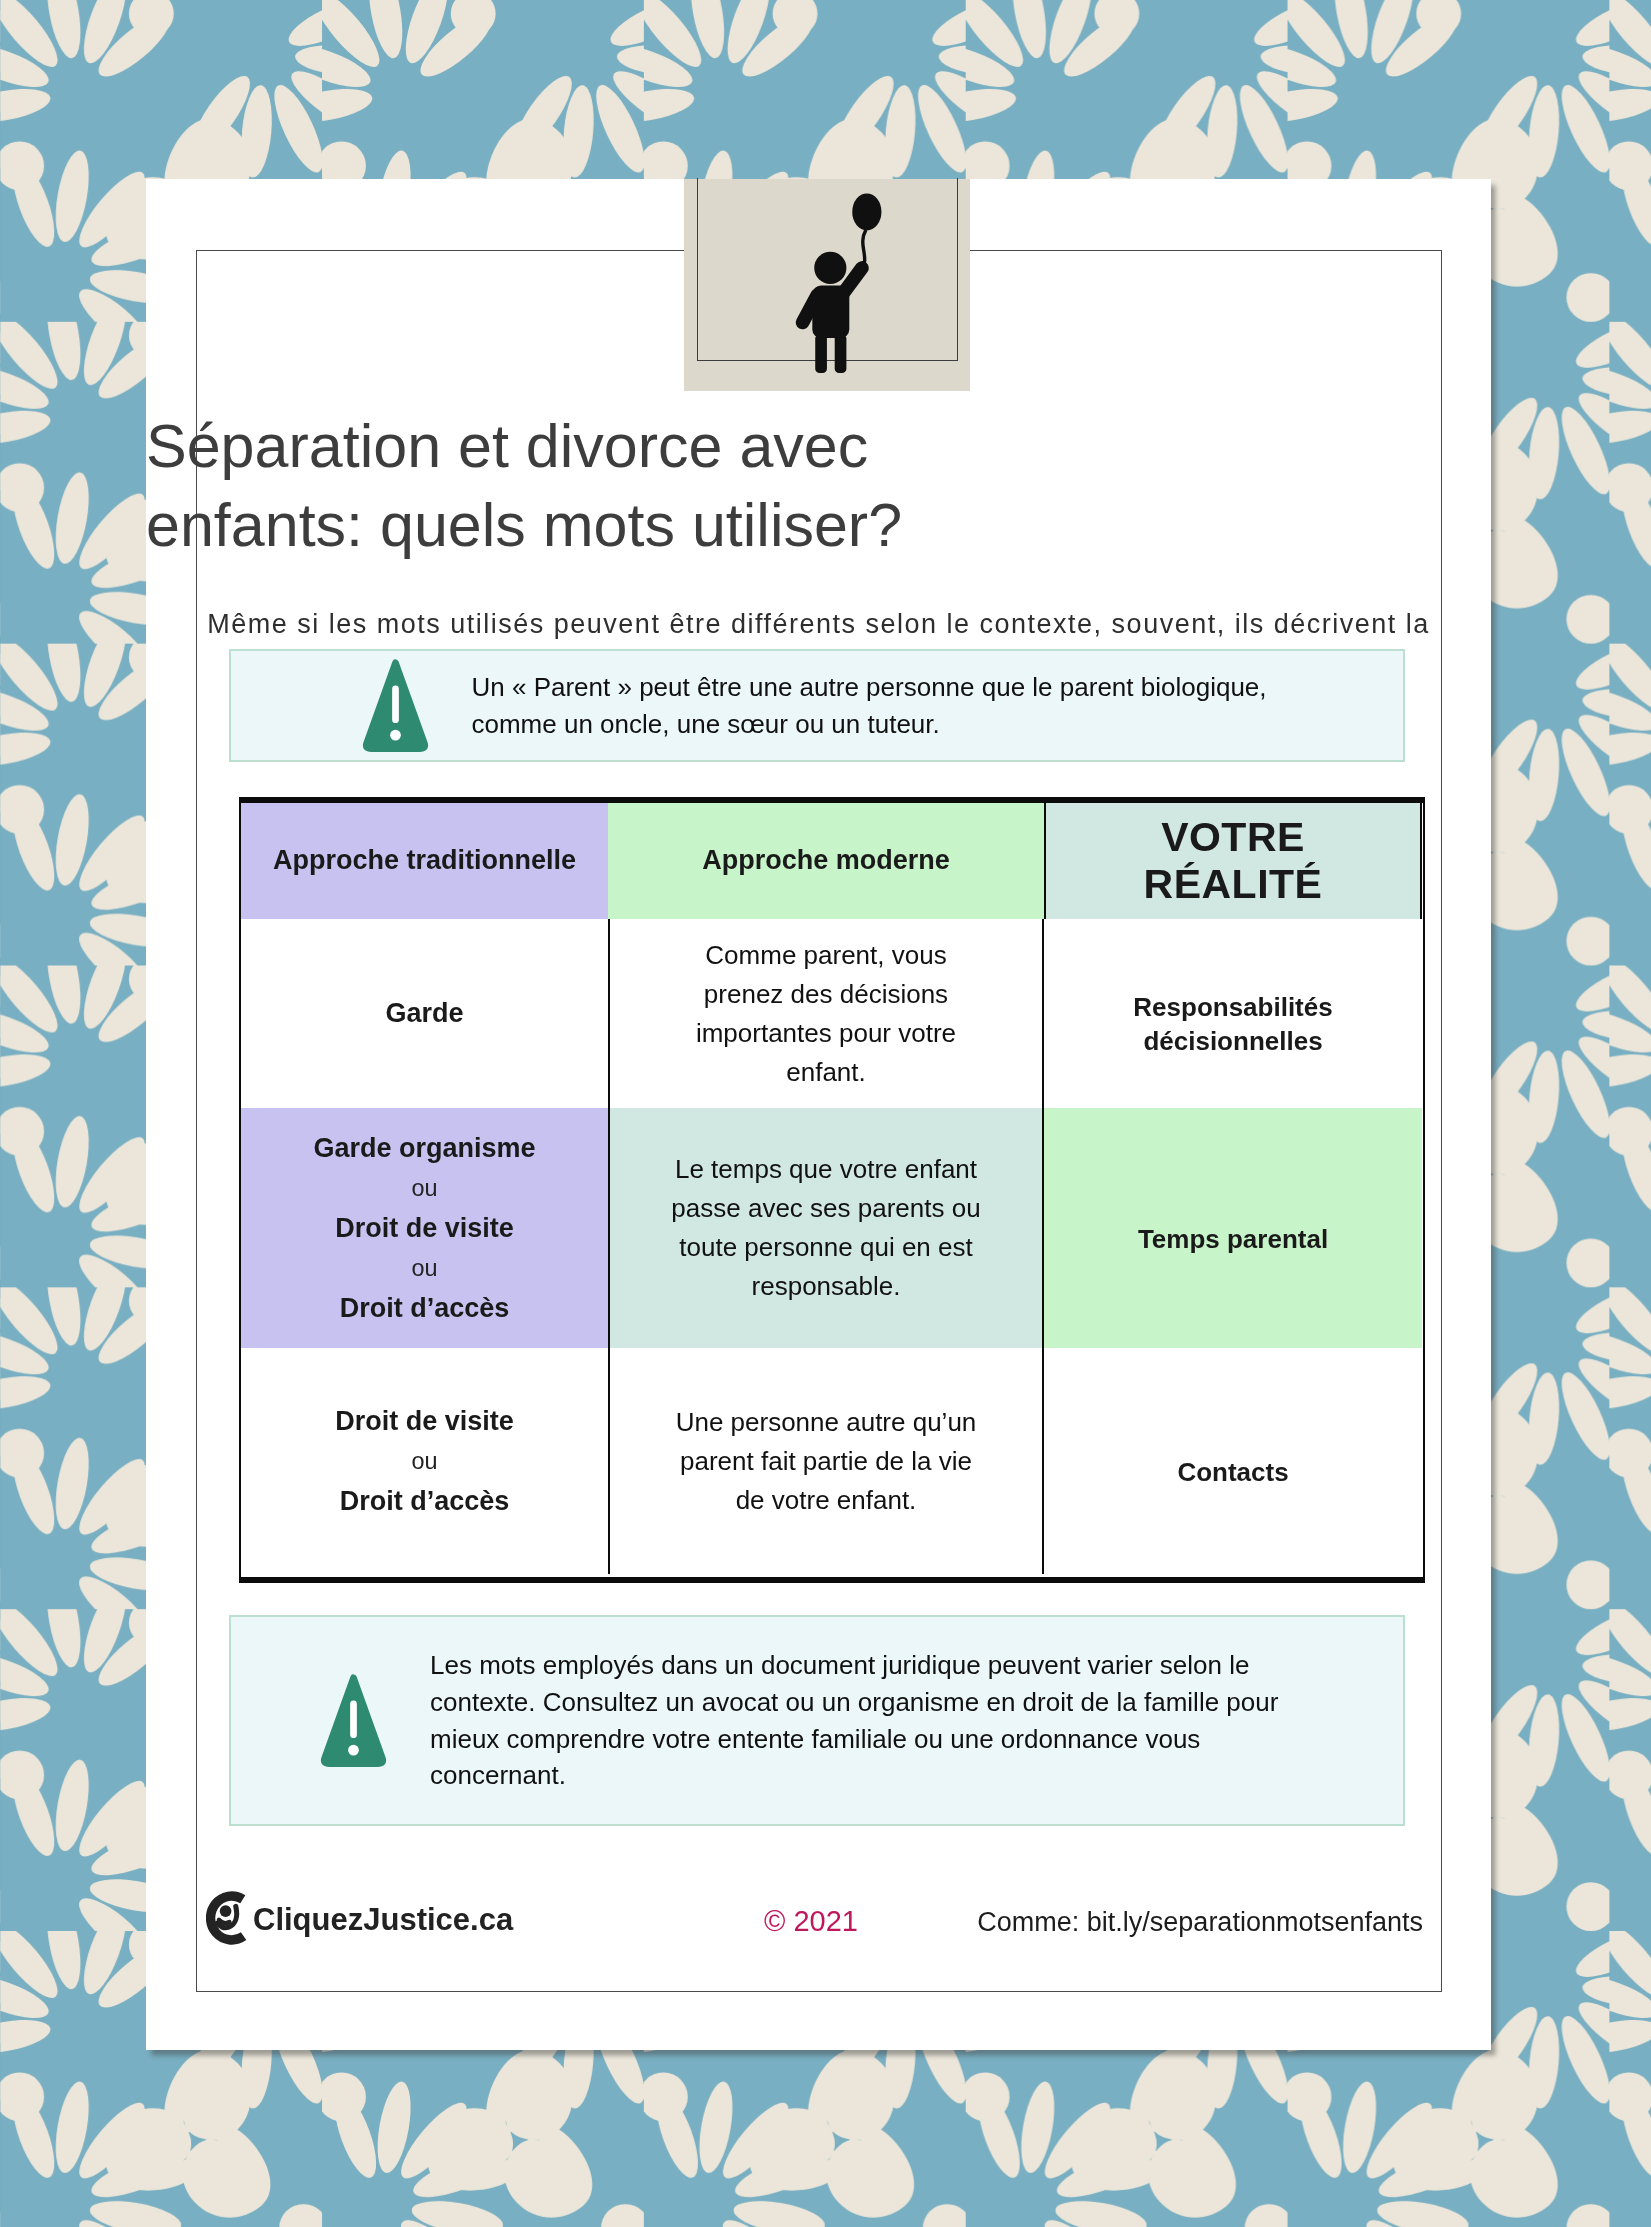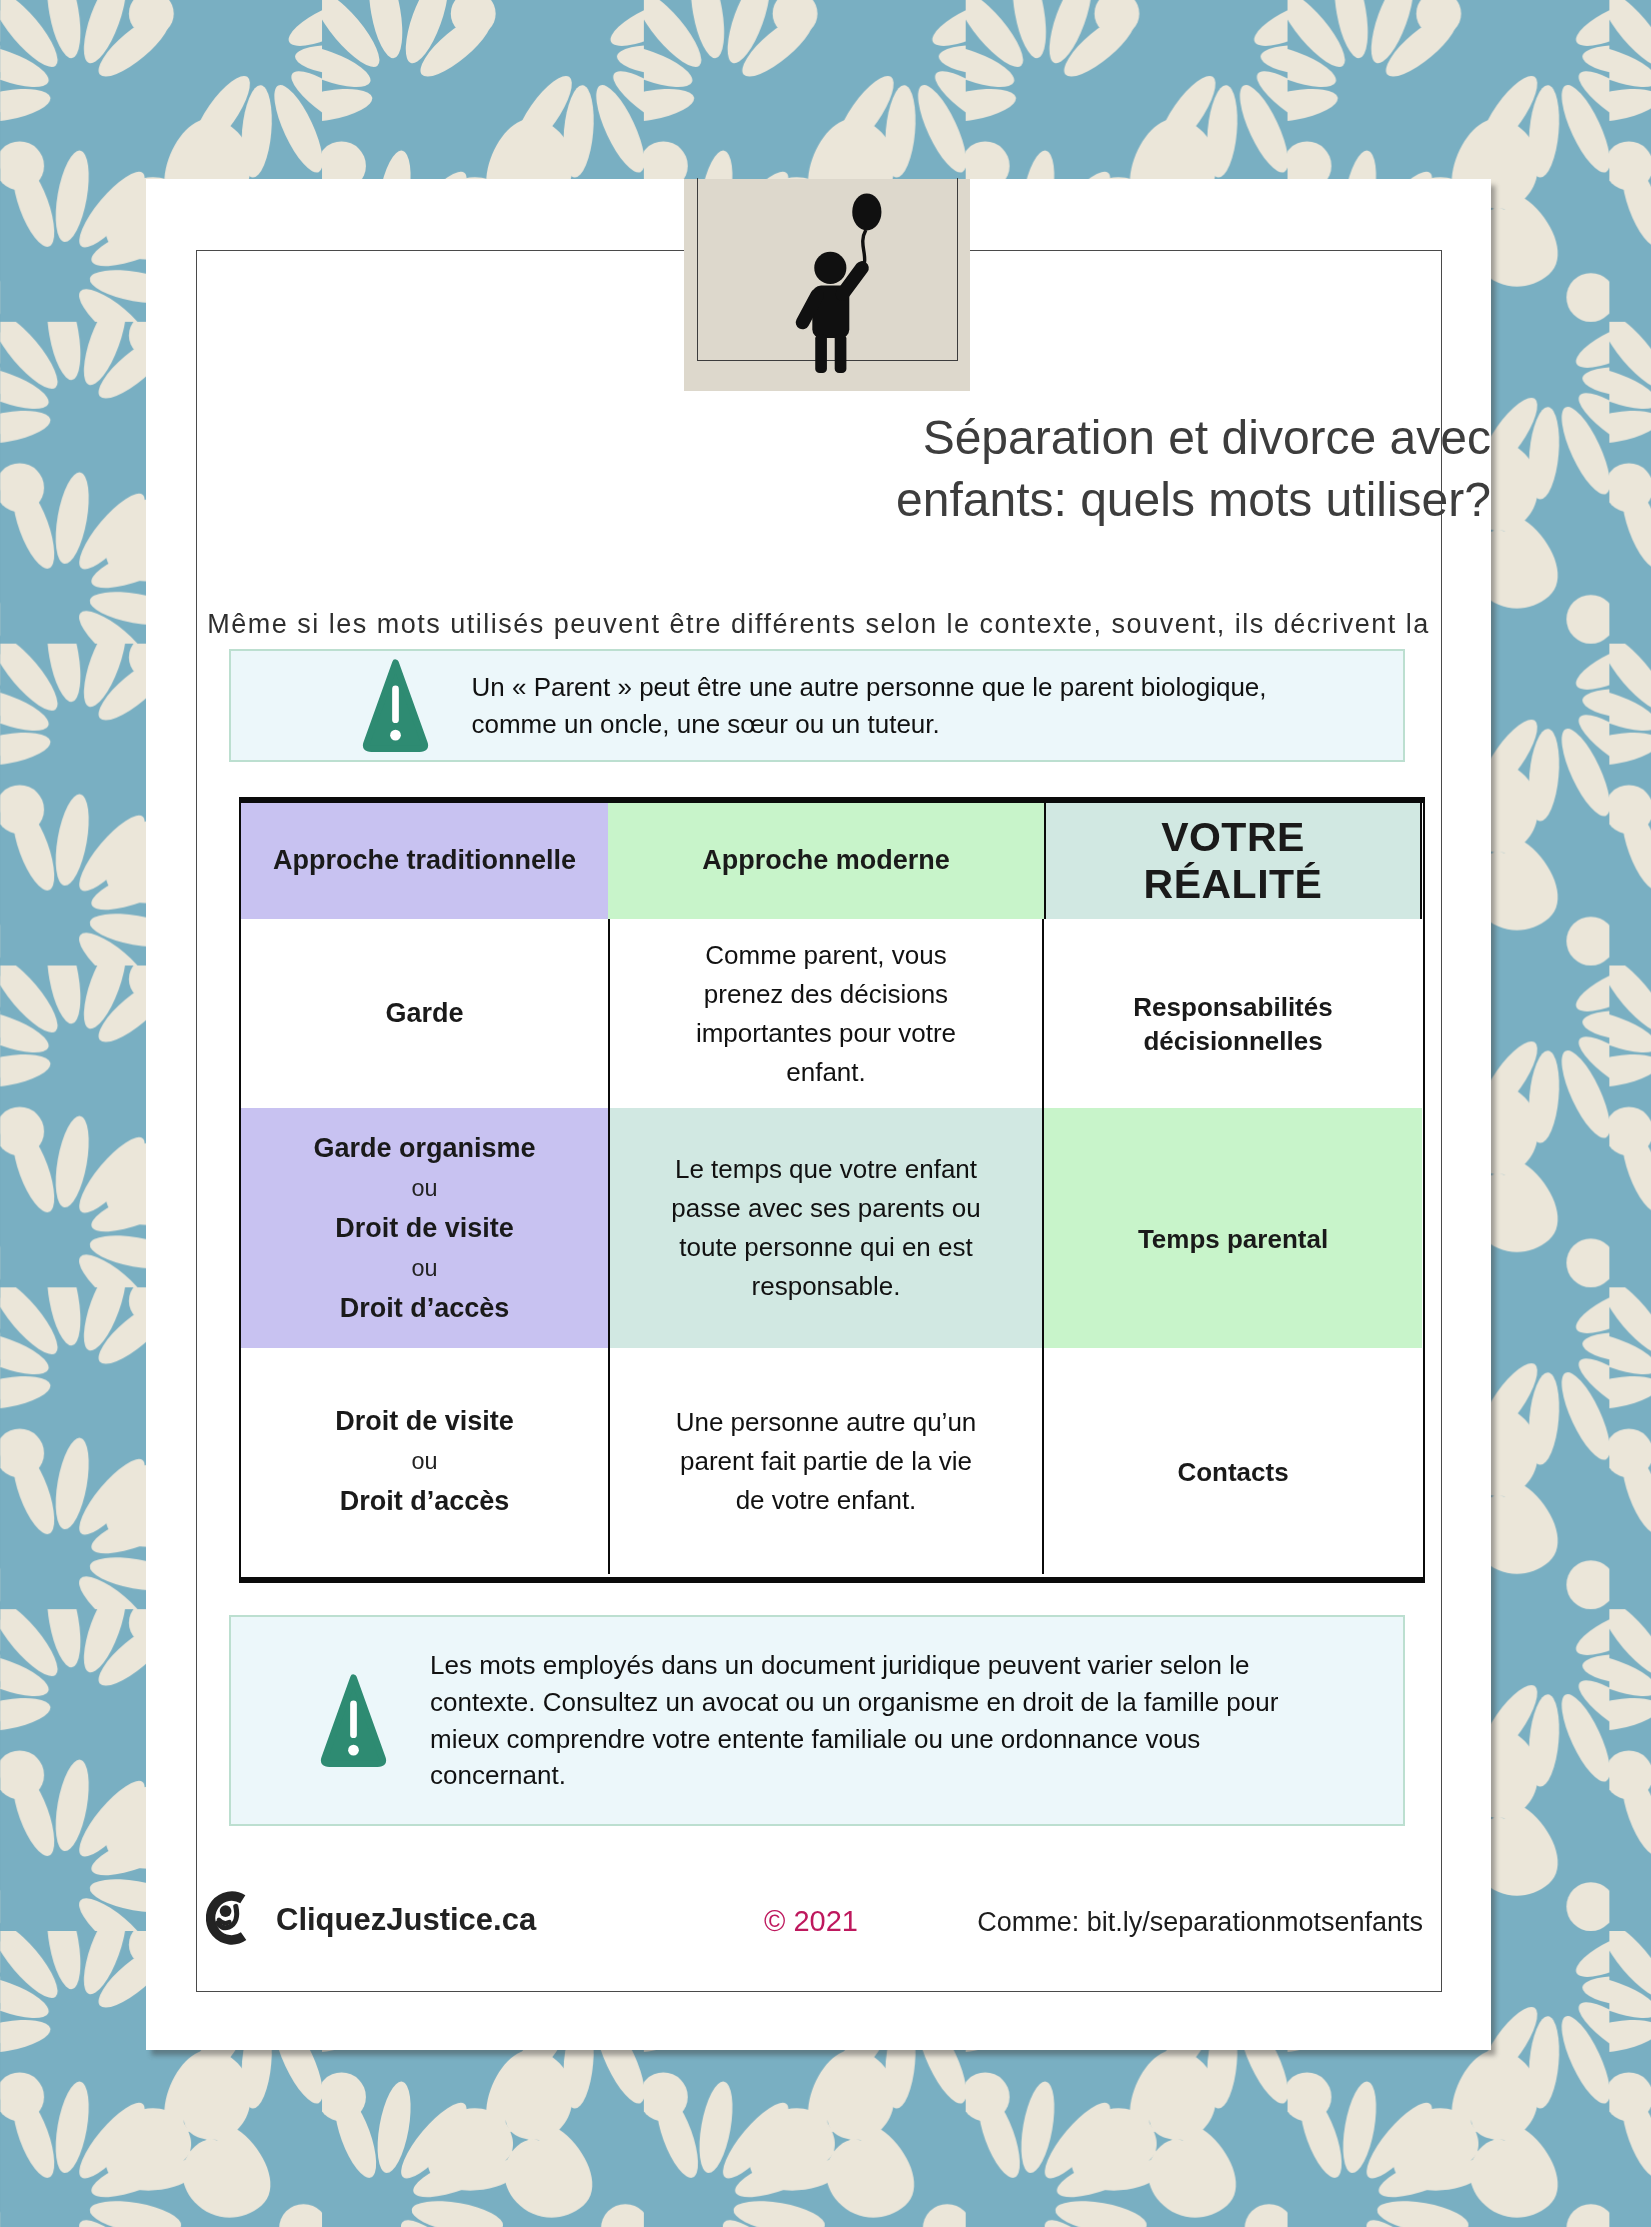--- a/index.html
+++ b/index.html
@@ -13,22 +13,22 @@
   .inner-frame{position:absolute;left:50px;top:71px;width:1244px;height:1740px;
         border:1px solid #4a4a4a;}
 
   
   .badge{position:absolute;left:538px;top:0;width:286px;height:212px;
         background:#ddd8cc;z-index:3;}
   .badge::after{content:"";position:absolute;left:12.7px;right:11.7px;top:-1px;bottom:30px;
         border:1px solid #3c3c3c;border-top:none;}
   .badge svg{position:absolute;left:100px;top:10.7px;z-index:2;}
 
-  .title{position:absolute;left:0;top:228px;width:100%;text-align:right;
-        font-size:48px;line-height:1.3;color:#3d3d3d;font-weight:400;}
+  .title{position:absolute;left:0;top:228px;width:100%;text-align:left;
+        font-size:61px;line-height:1.3;color:#3d3d3d;font-weight:400;}
   .subtitle{position:absolute;left:0;top:425px;width:100%;text-align:center;}
   .subtitle div{margin:0 auto;max-width:1249px;font-size:27px;line-height:1.5;
         letter-spacing:1.5px;color:#2e2e2e;}
 
   .alert{position:absolute;left:83px;width:1176px;background:#ecf7fa;
         border:2px solid #bcdfd0;display:flex;align-items:center;box-sizing:border-box;justify-content:center;}
   .alert .tri{flex:0 0 auto;margin-left:28px;}
   .alert .msg{font-size:26px;line-height:1.42;color:#111;margin-left:43px;}
   .alert-top{top:470px;height:113px;}
   .alert-top .msg{max-width:829px;}
@@ -48,21 +48,21 @@
   .bg-green{background:#c8f4ca;}
   .hd{font-weight:bold;font-size:27px;line-height:1.25;}
   .hd-real{font-weight:bold;font-size:41px;letter-spacing:0.5px;}
   .term{font-weight:bold;font-size:27px;line-height:1.2;}
   .ou{font-size:23.4px;line-height:1.2;margin:9.8px 0;color:#222;}
   .body-txt{font-size:26px;line-height:1.5;color:#111;}
   .modern-txt{font-weight:bold;font-size:26px;line-height:1.3;margin-top:23px;}
 
   
   .logo{position:absolute;left:60px;top:1710px;}
-  .brand{position:absolute;left:130px;top:1723px;font-size:31px;font-weight:600;color:#222;}
+  .brand{position:absolute;left:107px;top:1723px;font-size:31px;font-weight:600;color:#222;}
   .copyright{position:absolute;left:618px;top:1726px;font-size:29px;color:#be185d;}
   .link{position:absolute;right:68px;top:1728px;font-size:27px;color:#1c1c1c;}
 </style>
 </head>
 <body>
 
 <div class="page">
 
   <svg class="bg" width="1652" height="2227" viewBox="0 0 3387 4567">
     <defs>

